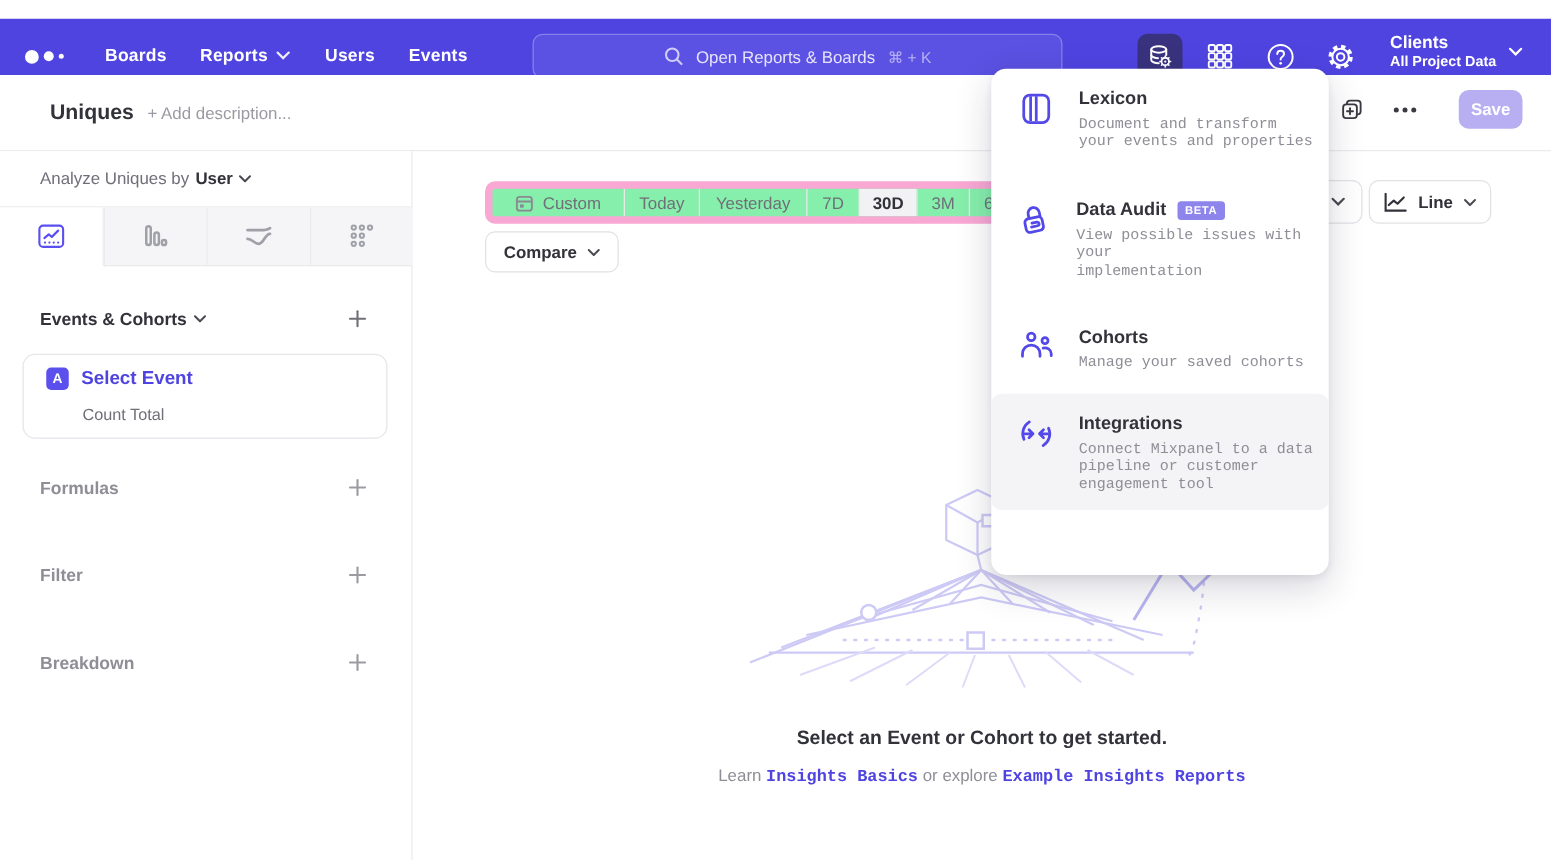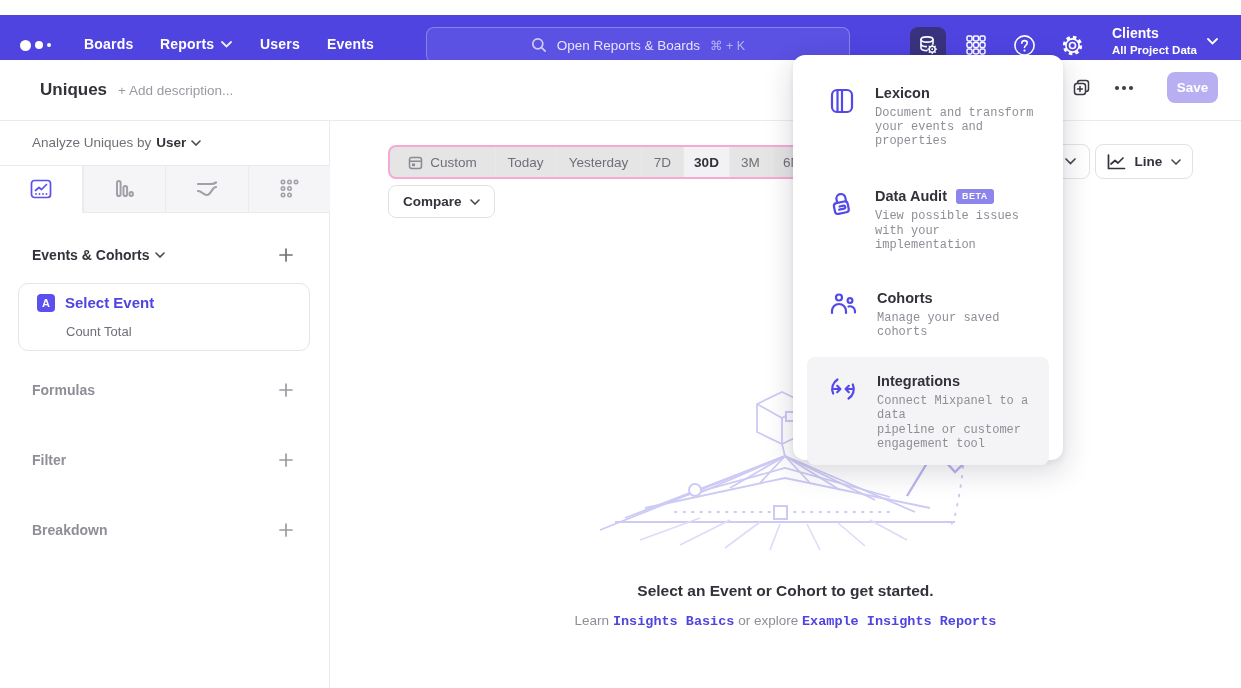--- a/index.html
+++ b/index.html
@@ -44,36 +44,36 @@
   .sec-head { position:absolute; left:32px; font-size:14px; font-weight:700; color:#32323a; display:flex; align-items:center; gap:6px; }
   .sec-dim { position:absolute; left:32px; font-size:14px; font-weight:600; color:#8e8e96; }
   .plusbtn { position:absolute; left:276px; width:20px; height:20px; display:flex; align-items:center; justify-content:center; cursor:pointer; color:#6f6f78; }
   .plusbtn.dim { color:#9b9ba2; }
   .eventcard { position:absolute; left:18px; top:162px; width:292px; height:68px; border:1px solid #e5e5ea; border-radius:10px; background:#fff; cursor:pointer; }
   .abadge { position:absolute; left:18px; top:10px; width:18px; height:18px; border-radius:4px; background:#5b4fee; color:#fff; font-size:11px; font-weight:700; display:flex; align-items:center; justify-content:center; }
   .ecl { position:absolute; left:46px; top:10px; font-size:15px; font-weight:600; color:#4f44e0; }
   .ecs { position:absolute; left:47px; top:40px; font-size:13px; color:#6f6f78; }
 
   
-  .seg { position:absolute; left:388px; top:145px; height:34px; display:flex; border:2px solid #f9a8d4; border-radius:8px; background:#e5e5e5; overflow:hidden; }
+  .seg { position:absolute; left:388px; top:145px; height:34px; display:flex; border:6px solid #f9a8d4; border-radius:8px; background:#86efac; overflow:hidden; }
   .segitem { display:flex; align-items:center; justify-content:center; gap:7px; font-size:13.5px; color:#6f6f78; border-left:1px solid #e9e9ec; cursor:pointer; padding:0 2px; }
   .segitem:first-child { border-left:none; }
   .segitem.sel { background:#f2f2f4; color:#32323a; font-weight:700; }
   .comparebtn { position:absolute; left:388px; top:185px; height:33px; padding:0 14px; display:flex; align-items:center; gap:8px; border:1px solid #e2e2e6; border-radius:8px; background:#fff; font-size:13.5px; font-weight:600; color:#32323a; cursor:pointer; }
   .partialbtn { position:absolute; left:1005px; top:144px; width:85px; height:35px; border:1px solid #e2e2e6; border-radius:8px; background:#fff; display:flex; align-items:center; justify-content:flex-end; padding-right:13px; cursor:pointer; z-index:1; }
   .linebtn { position:absolute; left:1095px; top:144px; width:98px; height:35px; border:1px solid #e2e2e6; border-radius:8px; background:#fff; display:flex; align-items:center; justify-content:center; gap:9px; font-size:13.5px; font-weight:600; color:#32323a; cursor:pointer; }
 
   
   .wireframe { position:absolute; left:585px; top:350px; z-index:0; pointer-events:none; }
   .es-title { position:absolute; left:330px; top:582px; width:911px; text-align:center; font-size:15.5px; font-weight:700; color:#32323a; }
   .es-links { position:absolute; left:330px; top:613px; width:911px; text-align:center; font-size:13.5px; color:#8e8e96; }
   .es-links a { color:#4f44e0; font-weight:600; text-decoration:none; cursor:pointer;font-family:Liberation Mono, monospace; }
 
   
-  .panel { position:absolute; left:793px; top:55px; width:270px; height:405px; background:#fff; border-radius:12px; box-shadow:0 10px 30px rgba(30,30,60,.18), 0 2px 6px rgba(30,30,60,.08); z-index:20; padding:14px; }
+  .panel { position:absolute; left:793px; top:55px; width:270px; height:405px; background:#fff; border-radius:12px; box-shadow:0 10px 30px rgba(30,30,60,.18), 0 2px 6px rgba(30,30,60,.08); z-index:20; }
   .mitem { display:flex; gap:20px; padding:16px 10px 14px 22px; border-radius:8px; cursor:pointer; }
   .mitem.hovered { background:#f4f4f6; }
   .mtitle { font-size:14.5px; font-weight:600; color:#32323a; display:flex; align-items:center; gap:9px; }
   .mdesc { margin-top:5px; font-size:12px; color:#8e8e96; line-height:1.18;font-family:Liberation Mono, monospace; }
   .beta { background:#8d84ec; color:#fff; font-size:9px; font-weight:700; letter-spacing:.5px; padding:2.5px 6px; border-radius:3px; }
   .micon { width:28px; display:flex; justify-content:center; padding-top:2px; }
 </style>
 </head>
 <body>
 

